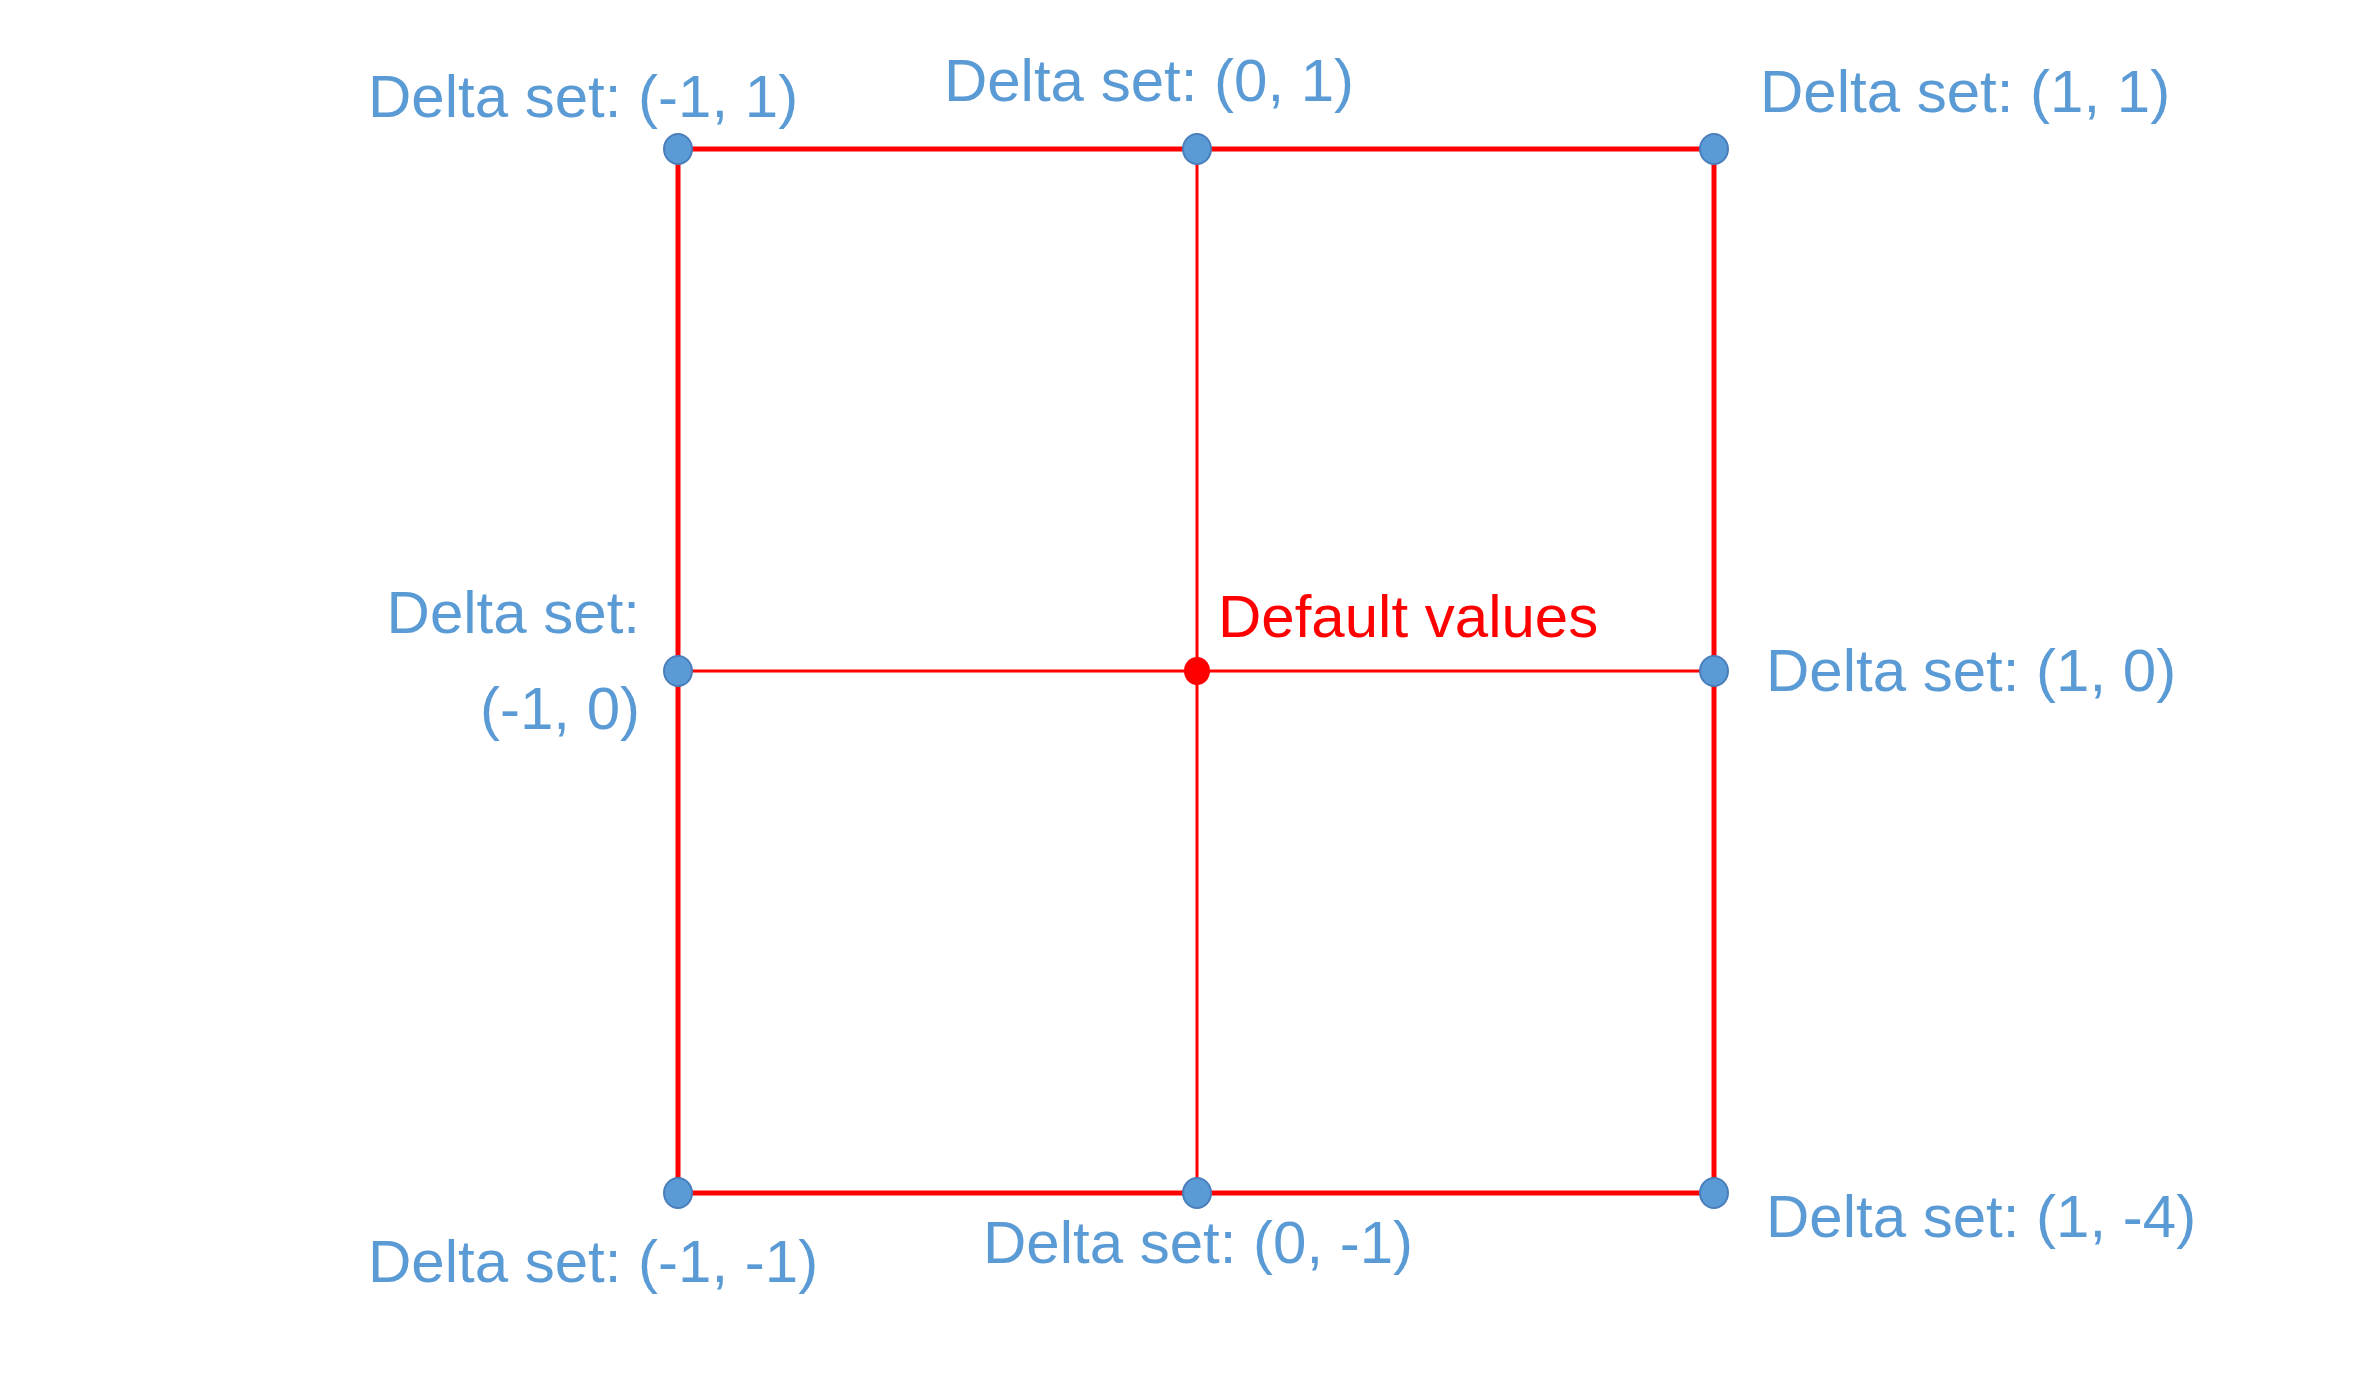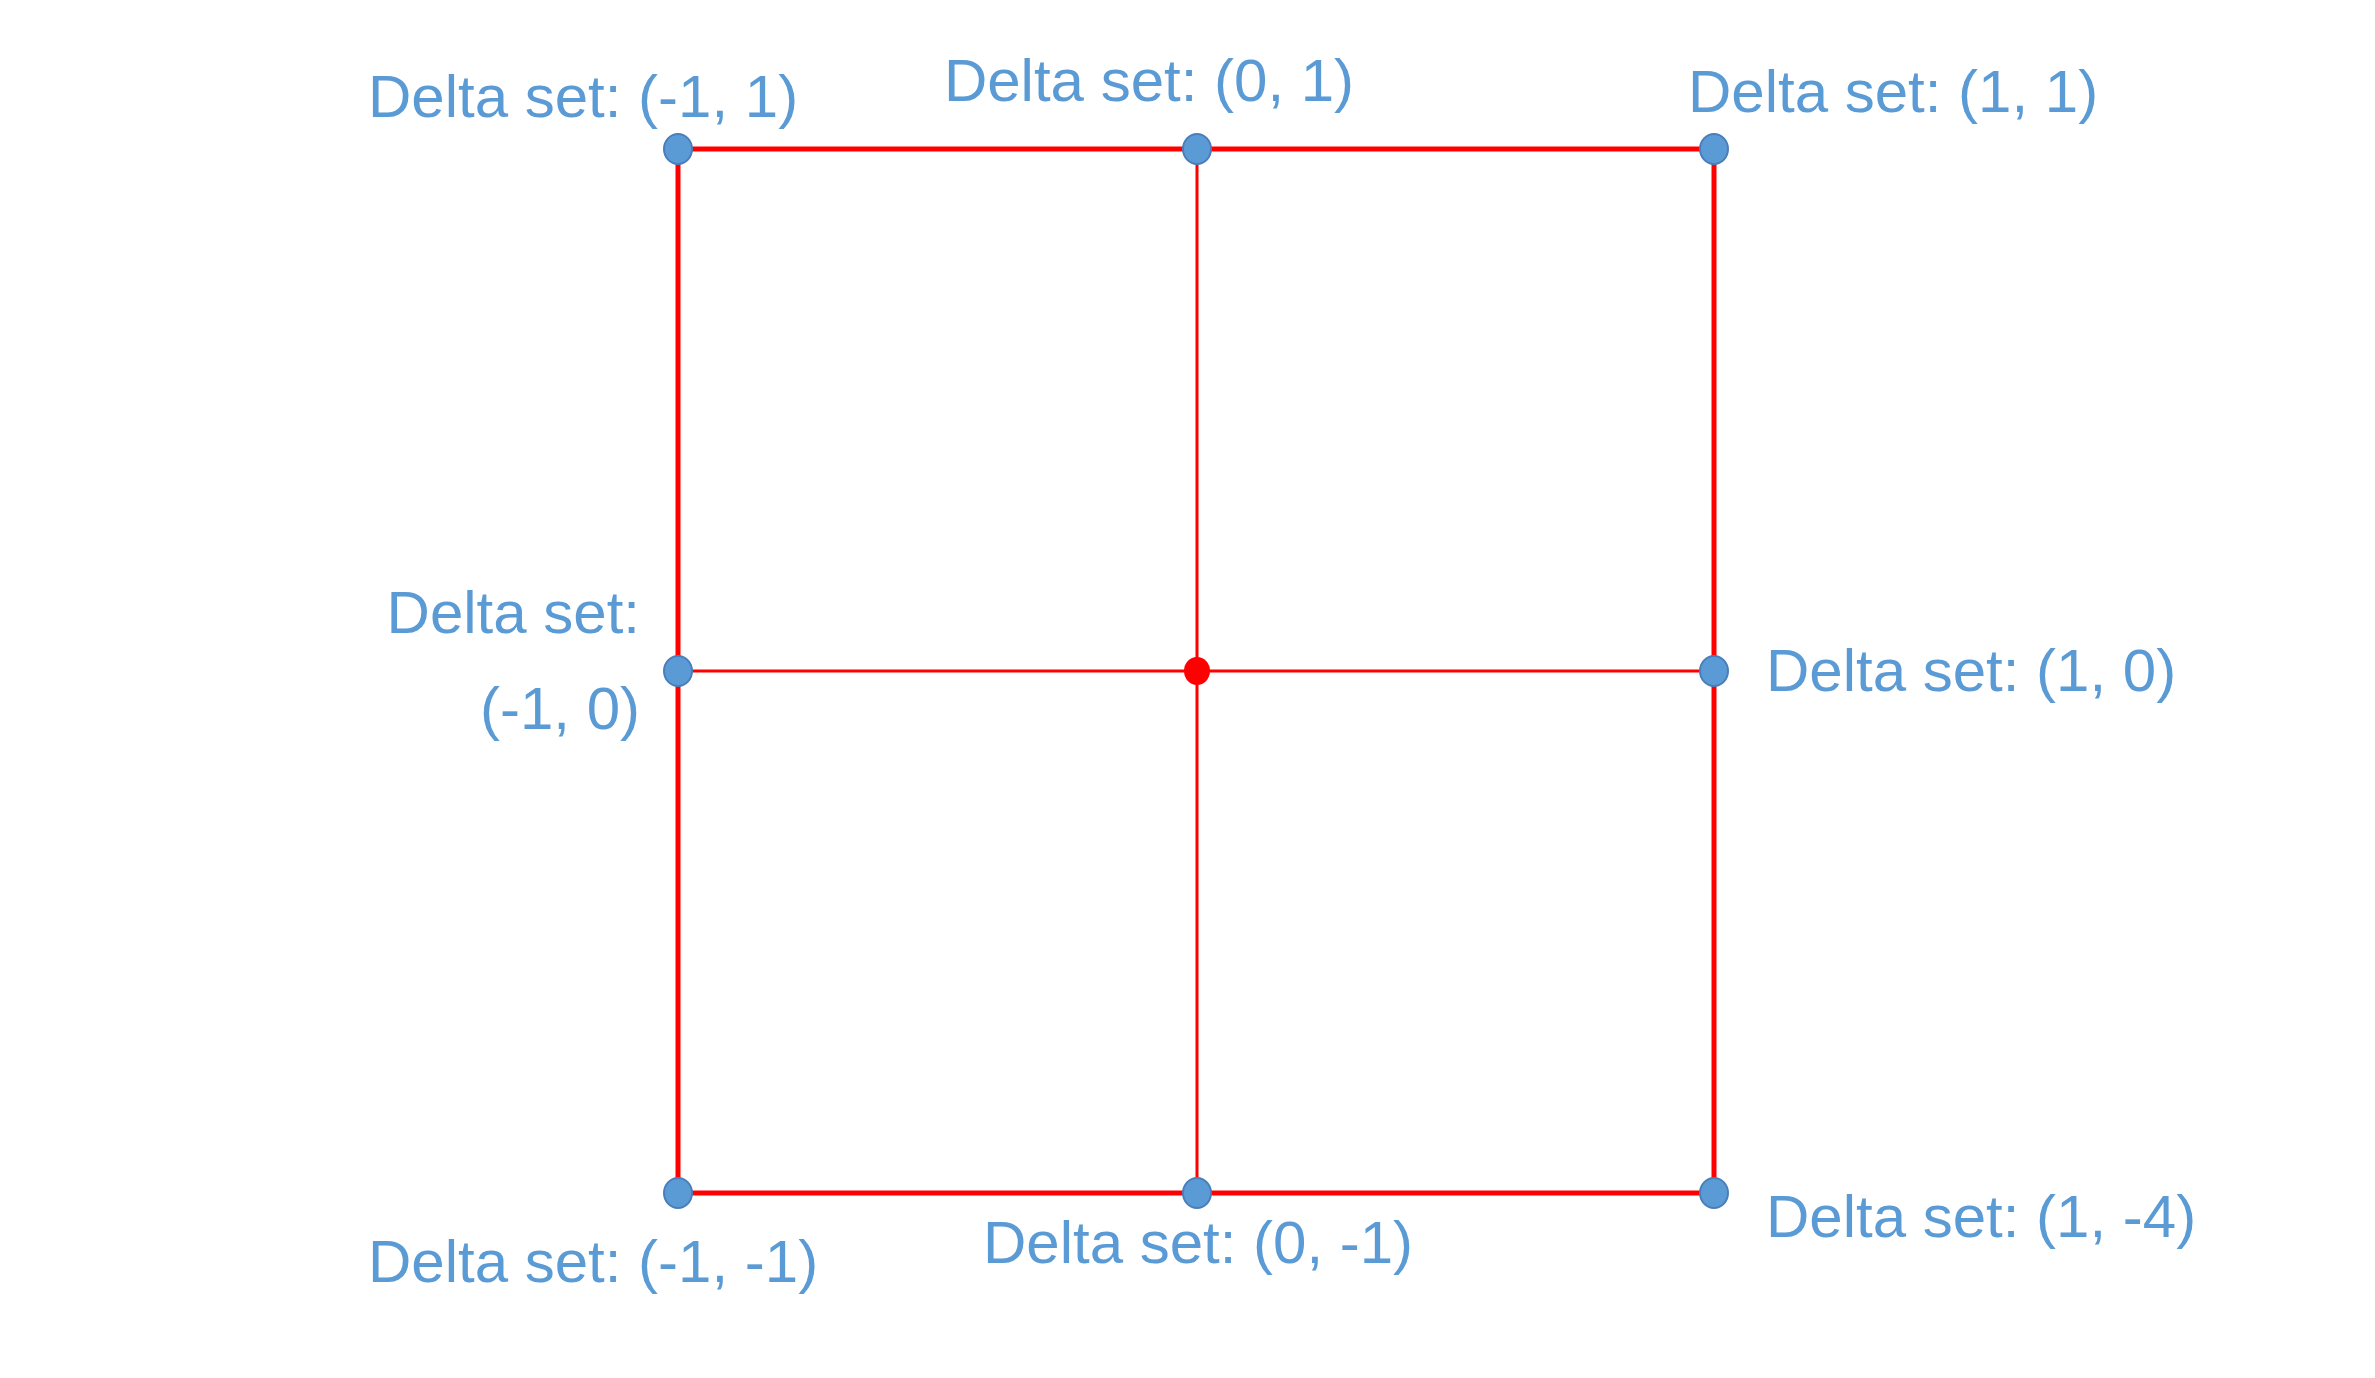--- a/index.html
+++ b/index.html
@@ -80,24 +80,25 @@
     <ellipse cx="1197" cy="1193" rx="14" ry="15" class="dot-blue"></ellipse>
     <ellipse cx="1714" cy="1193" rx="14" ry="15" class="dot-blue"></ellipse>
 
     <ellipse cx="1197" cy="671" rx="13" ry="14" class="dot-red"></ellipse>
   </svg>
 
   <div class="lbl" style="left:368px; top:61px;">Delta set: (-1, 1)</div>
 
   <div class="lbl lbl-center-x" style="left:1149px; top:45px;">Delta set: (0, 1)</div>
 
-  <div class="lbl" style="left:1688px; top:56px;text-align:center;">Delta set: (1, 1)</div>
+  <div class="lbl" style="left:1760px; top:56px;text-align:center;">Delta set: (1, 1)</div>
 
   <div class="lbl lbl-wrap" style="left:320px; top:565px;">Delta set: (-1, 0)</div>
 
+  <div class="lbl lbl-red" style="left:1218px; top:581px;">Default values</div>
 
   <div class="lbl" style="left:1766px; top:635px;">Delta set: (1, 0)</div>
 
   <div class="lbl" style="left:368px; top:1226px;">Delta set: (-1, -1)</div>
 
   <div class="lbl lbl-center-x" style="left:1198px; top:1207px;text-align:right;">Delta set: (0, -1)</div>
 
   <div class="lbl" style="left:1766px; top:1181px;">Delta set: (1, -4)</div>
 
 </div>

